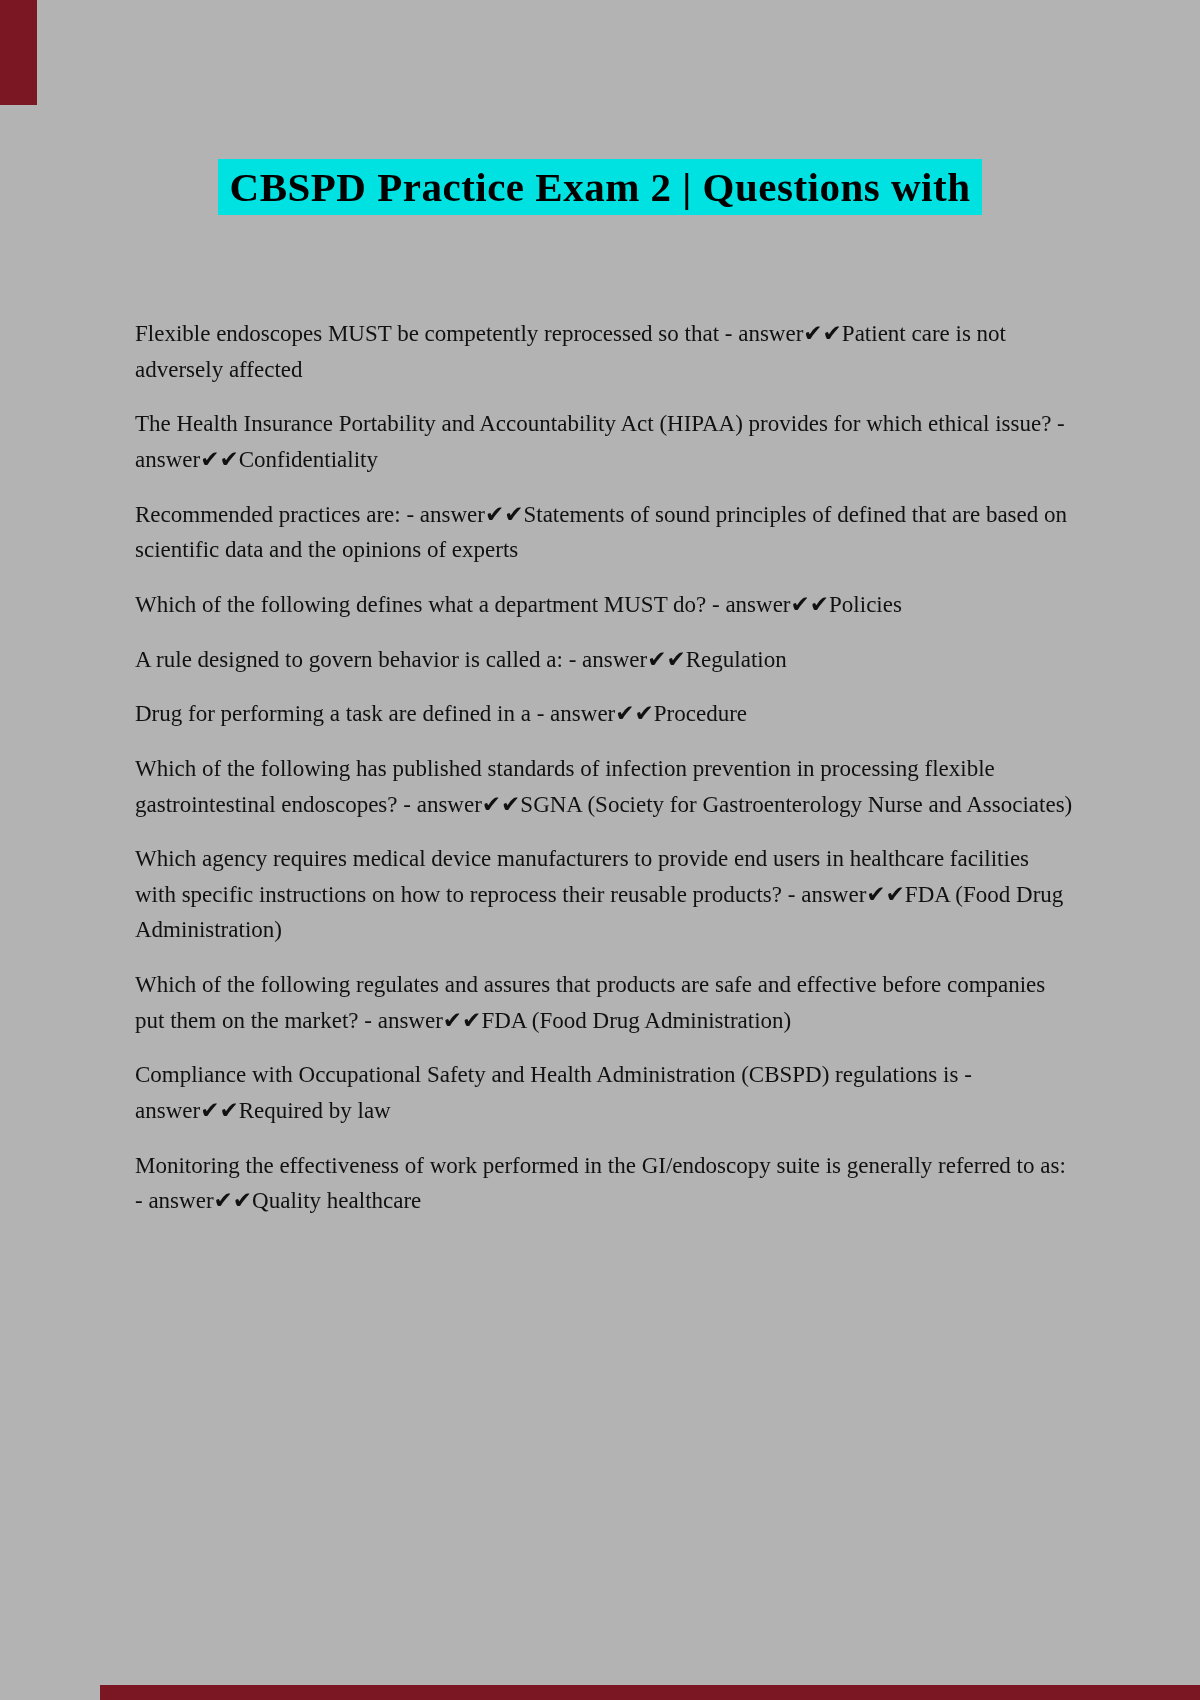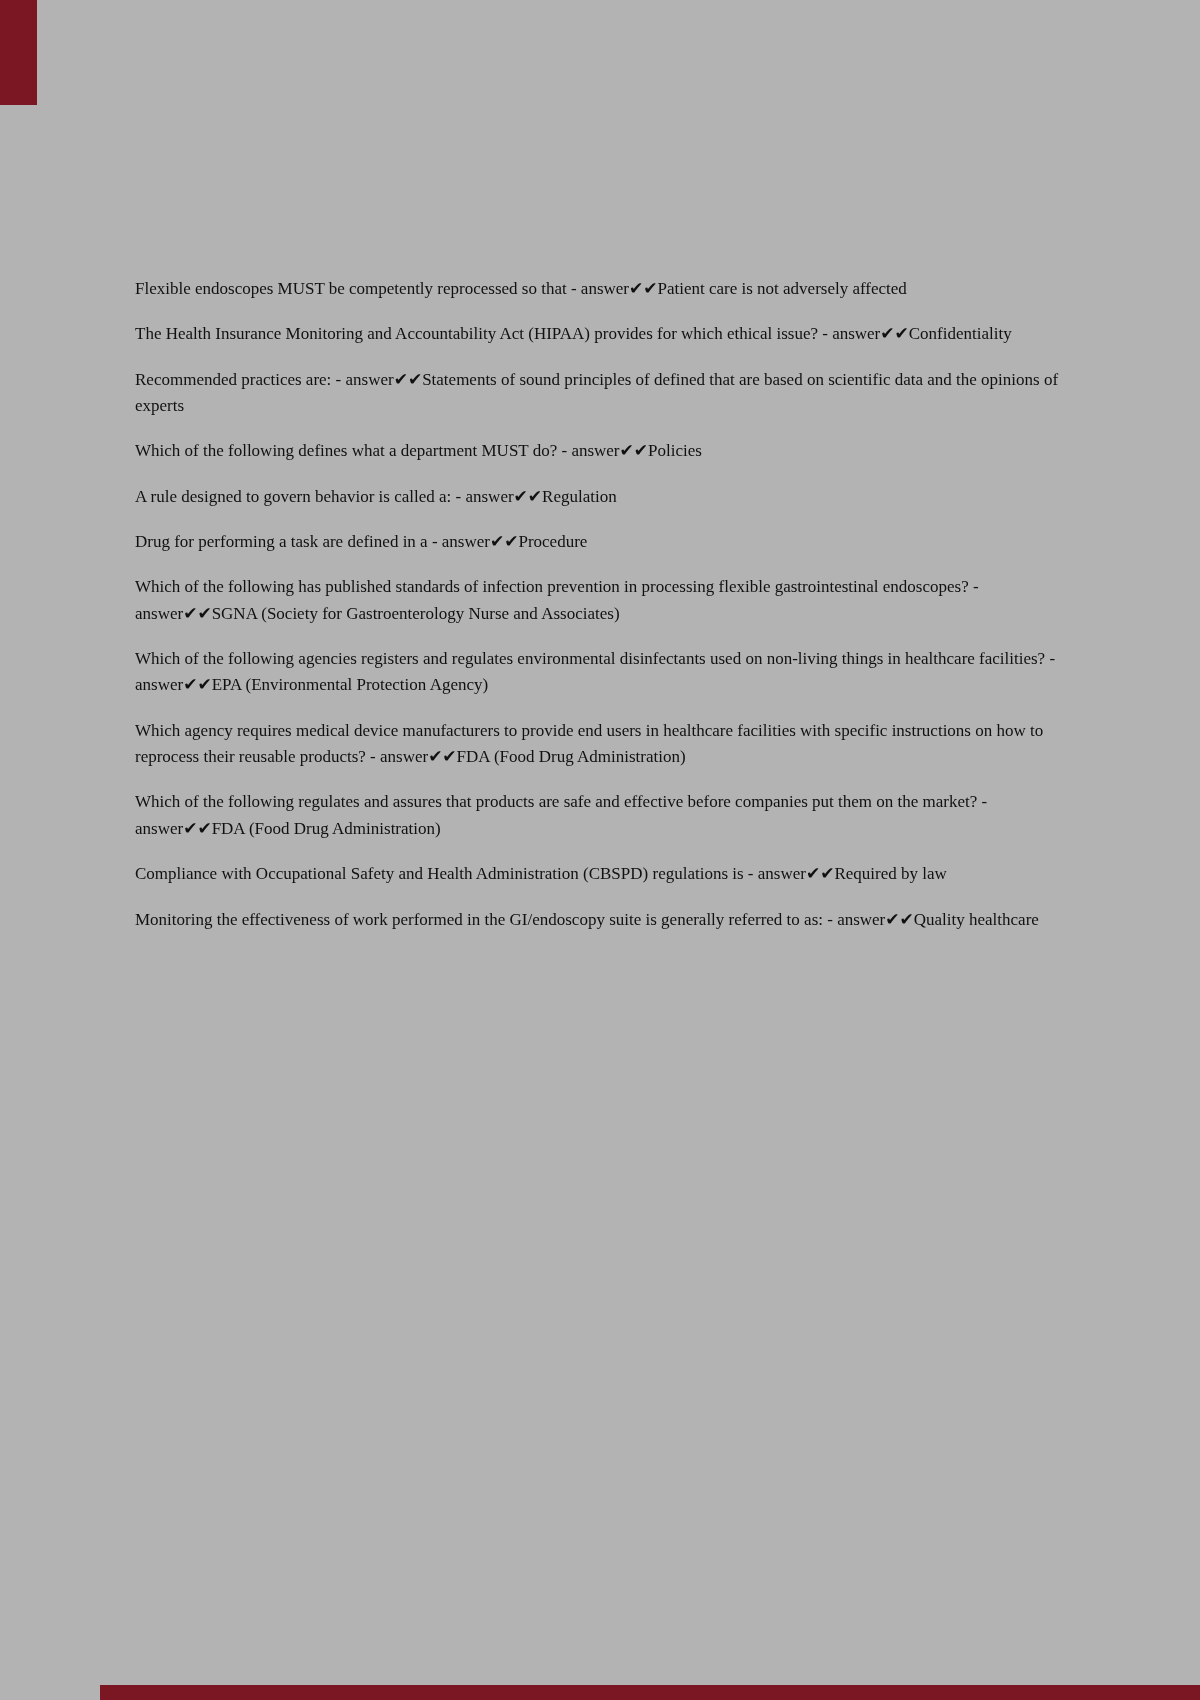--- a/index.html
+++ b/index.html
@@ -45,53 +45,52 @@
     padding: 1px 12px;
     margin: 1px 0;
     letter-spacing: 0.5px;
   }
   .content {
     width: 940px;
     margin-top: 100px;
     margin-left: 135px;
   }
   .qa-item {
-    font-size: 17px;
+    font-size: 23px;
     line-height: 1.55;
     margin: 0 0 19px 0;
     color: var(--text);
   }
 </style>
 </head>
 <body>
 
 <div class="deco-top-left"></div>
 
 <div class="title-wrap">
-  <br>
+  <span class="title-line">CBSPD Practice Exam 2 | Questions with</span><br>
 </div>
 
 <div class="content">
 
     <p class="qa-item">Flexible endoscopes MUST be competently reprocessed so that - answer✔✔Patient care is not adversely affected</p>
 
 
-    <p class="qa-item">The Health Insurance Monitoring and Accountability Act (HIPAA) provides for which ethical issue? - answer✔✔Confidentiality</p>
+    <p class="qa-item">The Health Insurance Portability and Accountability Act (HIPAA) provides for which ethical issue? - answer✔✔Confidentiality</p>
 
     <p class="qa-item">Recommended practices are: - answer✔✔Statements of sound principles of defined that are based on scientific data and the opinions of experts</p>
 
     <p class="qa-item">Which of the following defines what a department MUST do? - answer✔✔Policies</p>
 
     <p class="qa-item">A rule designed to govern behavior is called a: - answer✔✔Regulation</p>
 
     <p class="qa-item">Drug for performing a task are defined in a - answer✔✔Procedure</p>
 
     <p class="qa-item">Which of the following has published standards of infection prevention in processing flexible gastrointestinal endoscopes? - answer✔✔SGNA (Society for Gastroenterology Nurse and Associates)</p>
 
-    <p class="qa-item">Which of the following agencies registers and regulates environmental disinfectants used on non-living things in healthcare facilities? - answer✔✔EPA (Environmental Protection Agency)</p>
 
     <p class="qa-item">Which agency requires medical device manufacturers to provide end users in healthcare facilities with specific instructions on how to reprocess their reusable products? - answer✔✔FDA (Food Drug Administration)</p>
 
     <p class="qa-item">Which of the following regulates and assures that products are safe and effective before companies put them on the market? - answer✔✔FDA (Food Drug Administration)</p>
 
     <p class="qa-item">Compliance with Occupational Safety and Health Administration (CBSPD) regulations is - answer✔✔Required by law</p>
 
     <p class="qa-item">Monitoring the effectiveness of work performed in the GI/endoscopy suite is generally referred to as: - answer✔✔Quality healthcare</p>
   </div>
 

